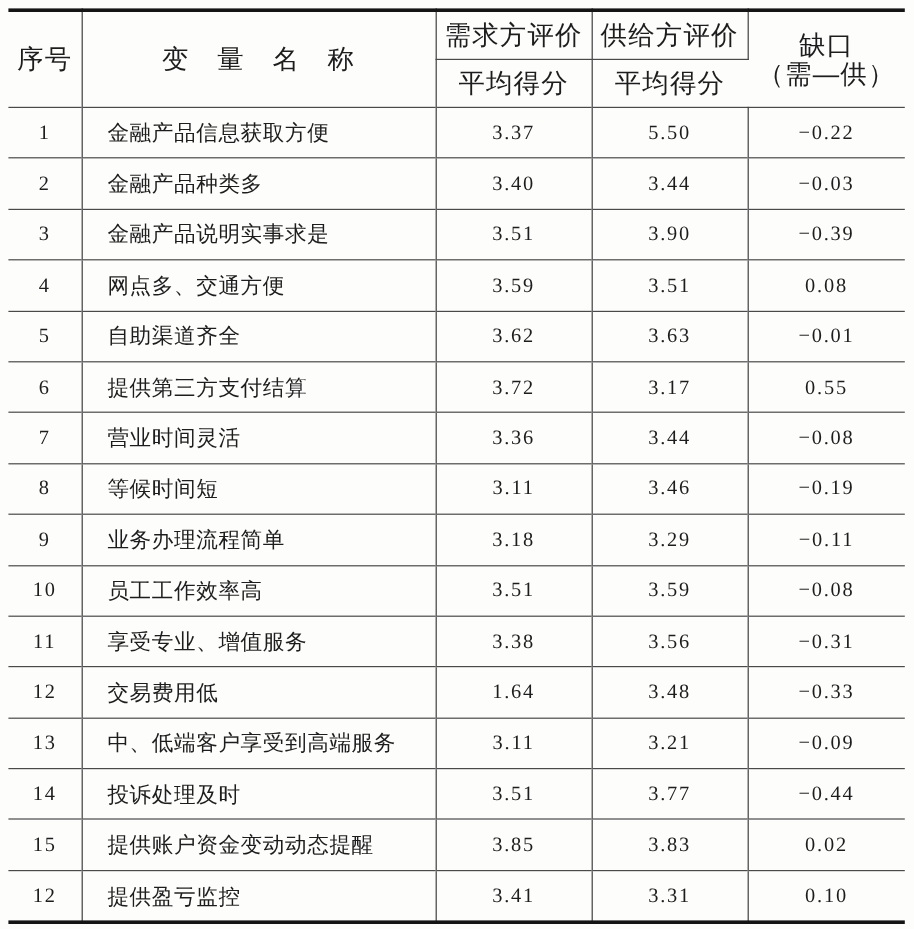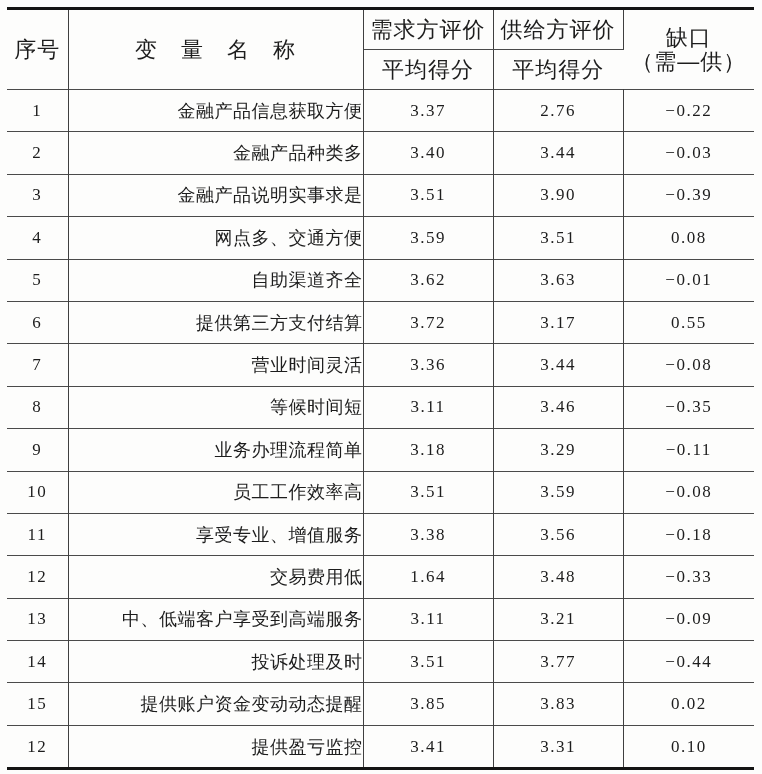--- a/index.html
+++ b/index.html
@@ -31,21 +31,21 @@
     white-space:nowrap;
   }
   
   th:not(:last-child),td:not(:last-child){
     border-right:1px solid #3f3f3f;
   }
   thead th{height:39px;font-size:22px;letter-spacing:1px;}
   thead th.split{border-bottom:1px solid #4a4a4a;}
   tbody td{height:41.4px;border-top:1px solid #4a4a4a;font-size:18px;}
   td.c-name{
-    text-align:right;
+    text-align:left;
     padding-left:21px;
     letter-spacing:0.5px;
   }
   .num{
     font-family:"Liberation Serif","DejaVu Serif",serif;
     font-size:17px;
     letter-spacing:1.5px;
   }
   th.c-gap div{line-height:24px;letter-spacing:1px;}
 </style>
@@ -75,21 +75,21 @@
       <tr>
         <th class="c-num">平均得分</th>
         <th class="c-num">平均得分</th>
       </tr>
     </thead>
     <tbody id="table-body">
         <tr>
           <td class="c-no num">1</td>
           <td class="c-name">金融产品信息获取方便</td>
           <td class="c-num num">3.37</td>
-          <td class="c-num num">2.76</td>
+          <td class="c-num num">5.50</td>
           <td class="c-gap num">−0.22</td>
         </tr>
         <tr>
           <td class="c-no num">2</td>
           <td class="c-name">金融产品种类多</td>
           <td class="c-num num">3.40</td>
           <td class="c-num num">3.44</td>
           <td class="c-gap num">−0.03</td>
         </tr>
         <tr>
@@ -125,42 +125,42 @@
           <td class="c-name">营业时间灵活</td>
           <td class="c-num num">3.36</td>
           <td class="c-num num">3.44</td>
           <td class="c-gap num">−0.08</td>
         </tr>
         <tr>
           <td class="c-no num">8</td>
           <td class="c-name">等候时间短</td>
           <td class="c-num num">3.11</td>
           <td class="c-num num">3.46</td>
-          <td class="c-gap num">−0.35</td>
+          <td class="c-gap num">−0.19</td>
         </tr>
         <tr>
           <td class="c-no num">9</td>
           <td class="c-name">业务办理流程简单</td>
           <td class="c-num num">3.18</td>
           <td class="c-num num">3.29</td>
           <td class="c-gap num">−0.11</td>
         </tr>
         <tr>
           <td class="c-no num">10</td>
           <td class="c-name">员工工作效率高</td>
           <td class="c-num num">3.51</td>
           <td class="c-num num">3.59</td>
           <td class="c-gap num">−0.08</td>
         </tr>
         <tr>
           <td class="c-no num">11</td>
           <td class="c-name">享受专业、增值服务</td>
           <td class="c-num num">3.38</td>
           <td class="c-num num">3.56</td>
-          <td class="c-gap num">−0.18</td>
+          <td class="c-gap num">−0.31</td>
         </tr>
         <tr>
           <td class="c-no num">12</td>
           <td class="c-name">交易费用低</td>
           <td class="c-num num">1.64</td>
           <td class="c-num num">3.48</td>
           <td class="c-gap num">−0.33</td>
         </tr>
         <tr>
           <td class="c-no num">13</td>

